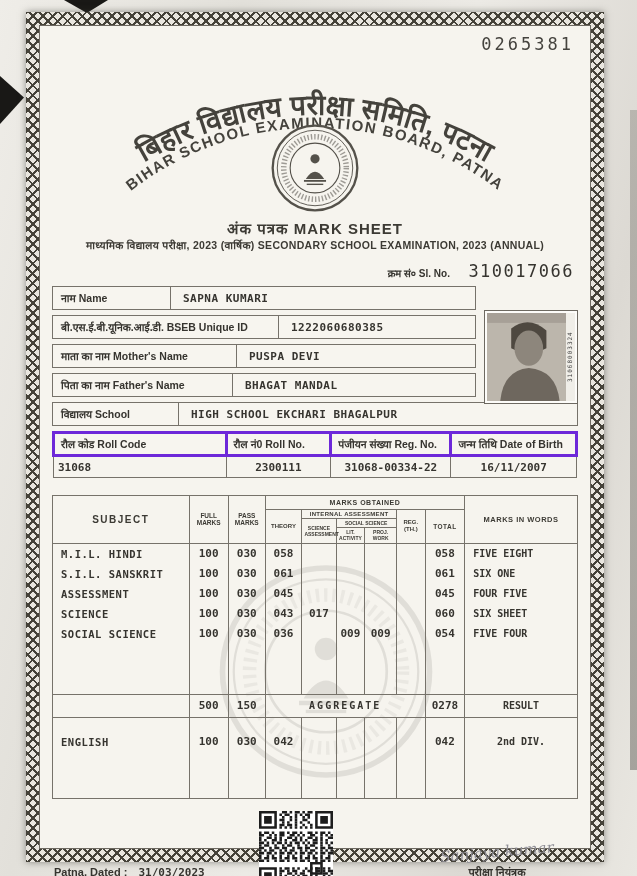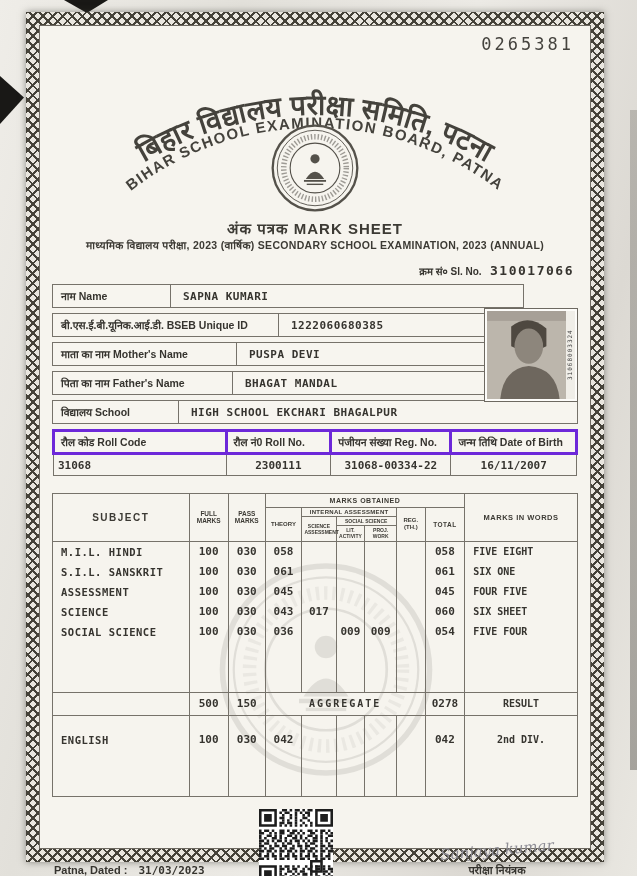--- a/index.html
+++ b/index.html
@@ -36,24 +36,24 @@
     font-family:"DejaVu Sans Mono",monospace;font-size:17px;letter-spacing:3px;color:#45433e;}
 
   .header-wrap{position:relative;height:170px;margin-top:12px;}
   .header-svg{display:block;width:520px;height:160px;margin:0 auto;}
   .seal-abs{position:absolute;left:calc(50% - 46px);top:76px;width:92px;height:92px;}
 
   .sheet-title{text-align:center;font-weight:bold;font-size:15px;letter-spacing:1px;color:#3c3a34;margin-top:2px;}
   .exam-title{text-align:center;font-weight:bold;font-size:10.5px;letter-spacing:.3px;color:#3c3a34;}
   .slno-line{text-align:right;margin:9px 4px 5px 0;}
   .slno-label{font-weight:bold;font-size:10px;}
-  .slno-value{font-family:"DejaVu Sans Mono",monospace;font-weight:bold;font-size:13px;letter-spacing:1.5px;margin-left:4px;}
+  .slno-value{font-family:"DejaVu Sans Mono",monospace;font-weight:normal;font-size:17px;letter-spacing:1.5px;margin-left:14px;}
 
   .info-section{position:relative;margin-top:2px;}
-  .info-row{display:flex;align-items:stretch;border:1px solid #76726a;margin-bottom:5px;height:24px;width:472px;box-sizing:border-box;background:#f7f5ef;}
+  .info-row{display:flex;align-items:stretch;border:1px solid #76726a;margin-bottom:5px;height:24px;width:424px;box-sizing:border-box;background:#f7f5ef;}
   .info-row.full{width:100%;}
   .info-label{border-right:1px solid #76726a;display:flex;align-items:center;padding:0 8px;font-weight:bold;font-size:10.5px;white-space:nowrap;box-sizing:border-box;}
   .lbl-name{width:118px;}
   .lbl-uid{width:226px;}
   .lbl-mother{width:184px;}
   .lbl-father{width:180px;}
   .lbl-school{width:126px;}
   .info-value{display:flex;align-items:center;padding:0 12px;
     font-family:"DejaVu Sans Mono",monospace;font-weight:bold;font-size:11px;letter-spacing:.5px;}
   .photo{position:absolute;top:24px;right:0;width:94px;height:94px;border:1px solid #6d6961;background:#fdfcf9;padding:2px;box-sizing:border-box;}

